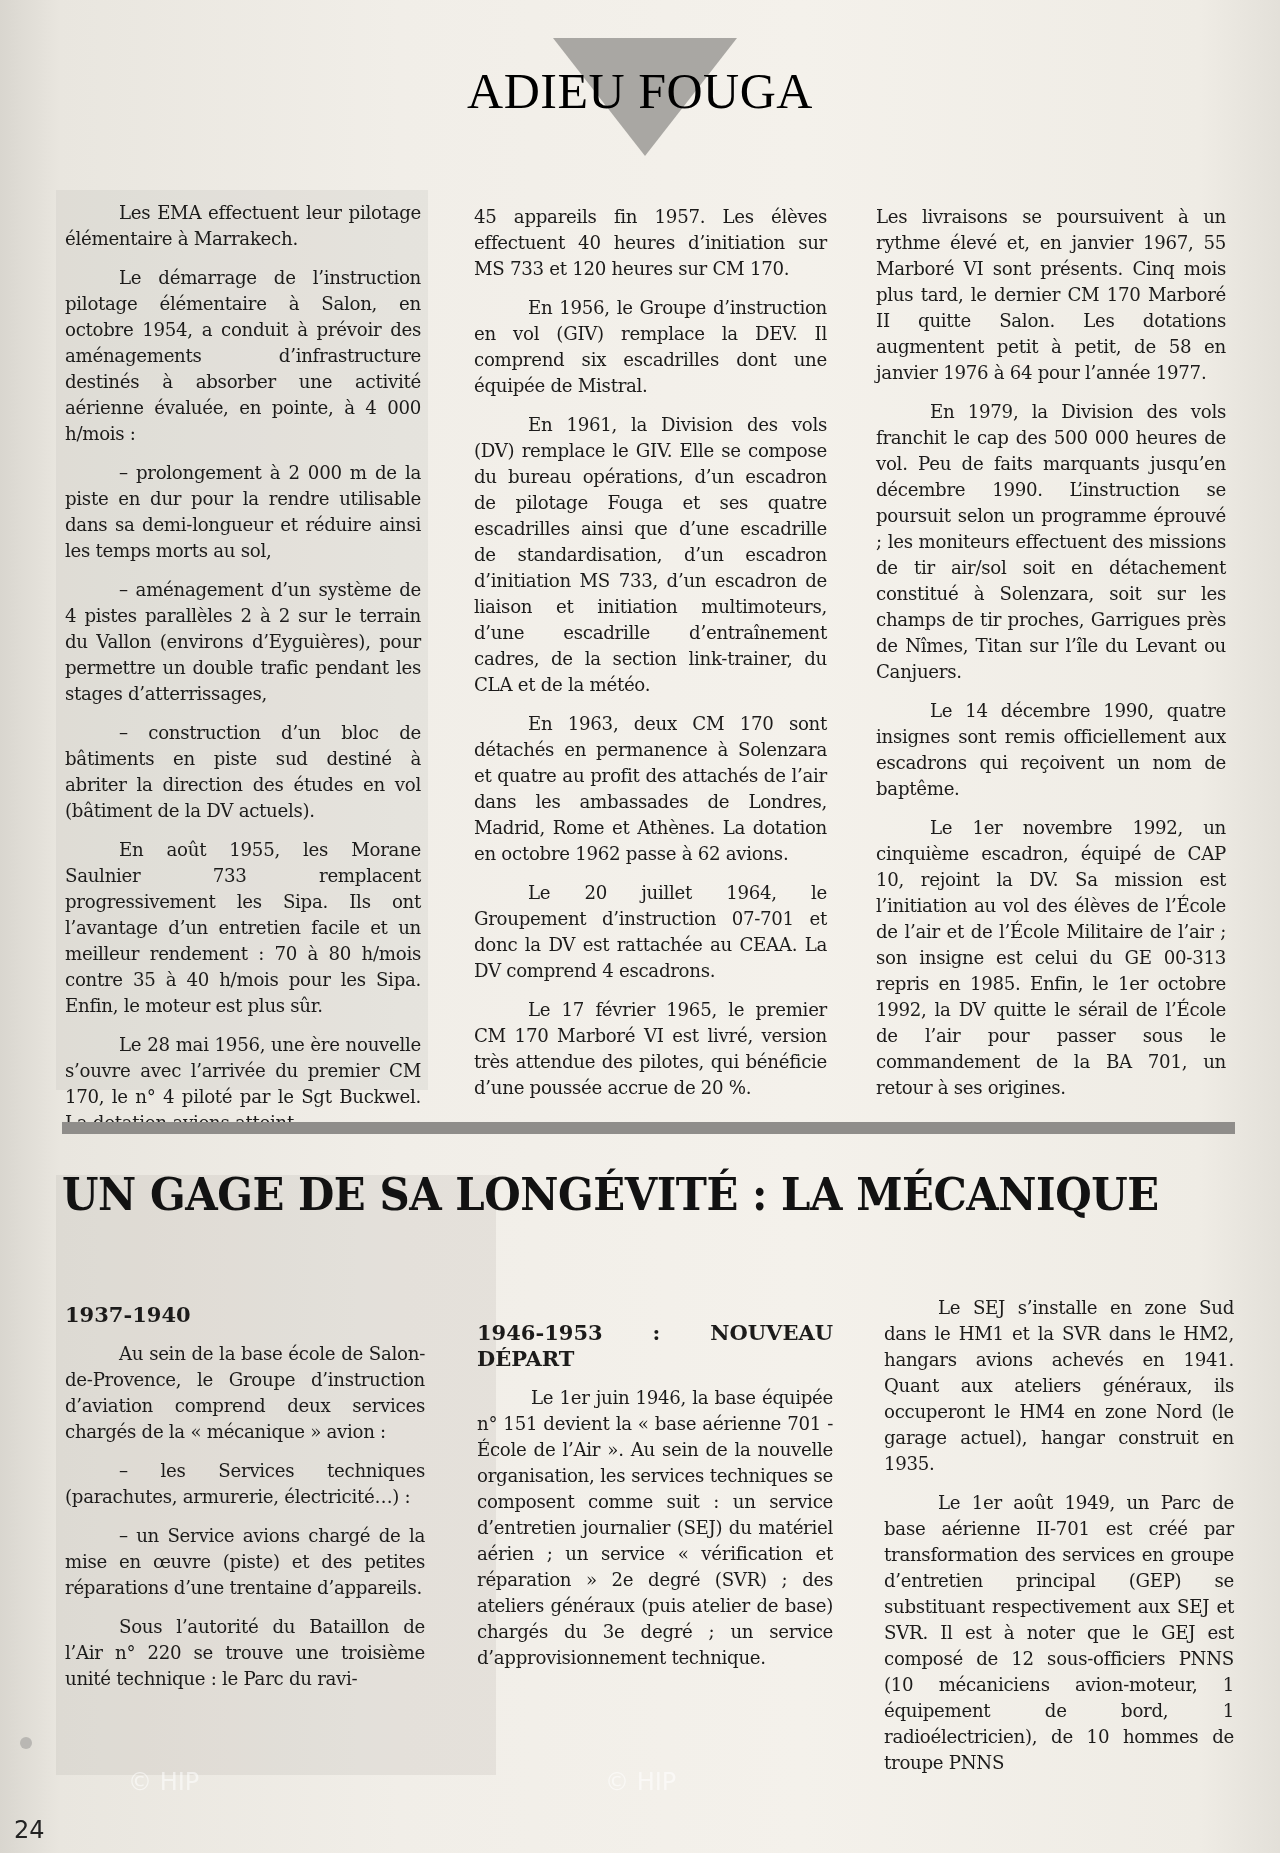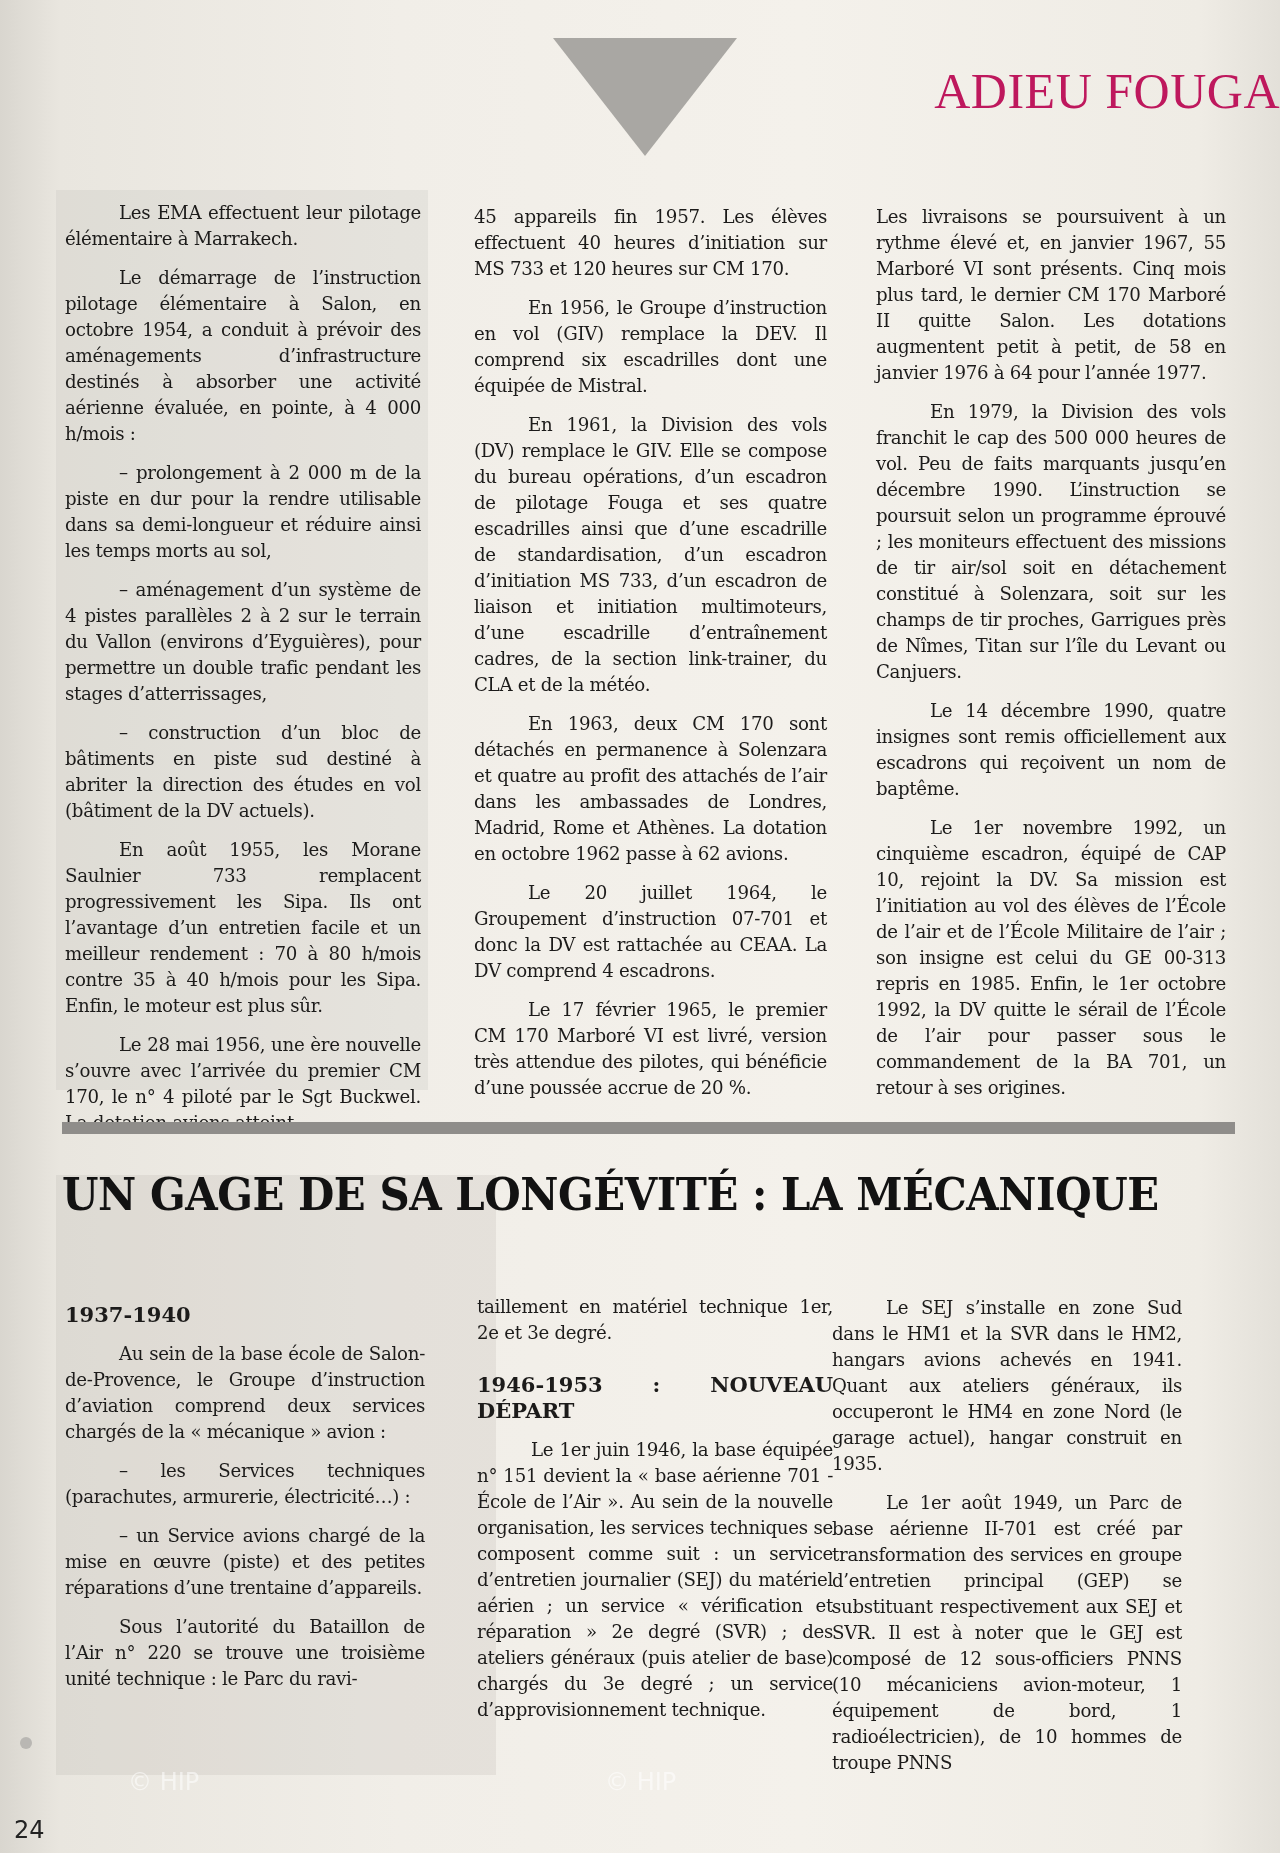--- a/index.html
+++ b/index.html
@@ -20,36 +20,36 @@
     .shade-bottom-left {
       position: absolute; left: 56px; top: 1175px; width: 440px; height: 600px;
       background: rgba(160,158,152,0.16);
     }
     .triangle {
       position: absolute; left: 553px; top: 38px; width: 0; height: 0;
       border-left: 92px solid transparent; border-right: 92px solid transparent;
       border-top: 118px solid #a9a7a3;
     }
     .title {
-      position: absolute; left: 0; width: 1280px; top: 62px; text-align: right;
-      font-family: "Liberation Serif", serif; font-size: 50px; letter-spacing: 0.5px; color: #be185d;
+      position: absolute; left: 0; width: 1280px; top: 62px; text-align: center;
+      font-family: "Liberation Serif", serif; font-size: 50px; letter-spacing: 0.5px; color: #000000;
     }
     .col {
       position: absolute; font-family: "DejaVu Serif", serif;
       font-size: 18.2px; line-height: 26px; text-align: justify;
       letter-spacing: -0.3px;
     }
     .col p { margin: 0 0 13px 2px; text-indent: 54px; }
     .col p.noindent { text-indent: 0; }
     .col1 { left: 63px; top: 200px; width: 358px; }
     .col2 { left: 472px; top: 204px; width: 355px; }
     .col3 { left: 874px; top: 204px; width: 352px; }
     .col4 { left: 63px; top: 1302px; width: 362px; }
     .col5 { left: 475px; top: 1294px; width: 358px; }
-    .col6 { left: 830px; top: 1295px; width: 352px; }
+    .col6 { left: 882px; top: 1295px; width: 352px; }
     .rule {
       position: absolute; left: 62px; top: 1122px; width: 1173px; height: 12px;
       background: #8f8d8a;
     }
     .section-title {
       position: absolute; left: 62px; top: 1168px; width: 1180px;
       font-family: "DejaVu Serif", serif; font-weight: bold; font-size: 45px;
       letter-spacing: -0.5px; color: #121212; white-space: nowrap;
       transform: scaleX(0.93); transform-origin: left center;
     }
@@ -105,21 +105,20 @@
 
 <div class="col col4">
   <p class="subhead">1937-1940</p>
   <p>Au sein de la base école de Salon-de-Provence, le Groupe d’instruction d’aviation comprend deux services chargés de la « mécanique » avion :</p>
   <p>– les Services techniques (parachutes, armurerie, électricité…) :</p>
   <p>– un Service avions chargé de la mise en œuvre (piste) et des petites réparations d’une trentaine d’appareils.</p>
   <p>Sous l’autorité du Bataillon de l’Air n° 220 se trouve une troisième unité technique : le Parc du ravi-</p>
 </div>
 
 <div class="col col5">
-  <p class="noindent">taillement en matériel technique 1er, 2e et 3e degré.</p>
   <p class="subhead spaced">1946-1953 : NOUVEAU DÉPART</p>
   <p>Le 1er juin 1946, la base équipée n° 151 devient la « base aérienne 701 - École de l’Air ». Au sein de la nouvelle organisation, les services techniques se composent comme suit : un service d’entretien journalier (SEJ) du matériel aérien ; un service « vérification et réparation » 2e degré (SVR) ; des ateliers généraux (puis atelier de base) chargés du 3e degré ; un service d’approvisionnement technique.</p>
 </div>
 
 <div class="col col6">
   <p>Le SEJ s’installe en zone Sud dans le HM1 et la SVR dans le HM2, hangars avions achevés en 1941. Quant aux ateliers généraux, ils occuperont le HM4 en zone Nord (le garage actuel), hangar construit en 1935.</p>
   <p>Le 1er août 1949, un Parc de base aérienne II-701 est créé par transformation des services en groupe d’entretien principal (GEP) se substituant respectivement aux SEJ et SVR. Il est à noter que le GEJ est composé de 12 sous-officiers PNNS (10 mécaniciens avion-moteur, 1 équipement de bord, 1 radioélectricien), de 10 hommes de troupe PNNS</p>
 </div>
 
 <div class="watermark" style="left:128px; top:1768px;">© HIP</div>

